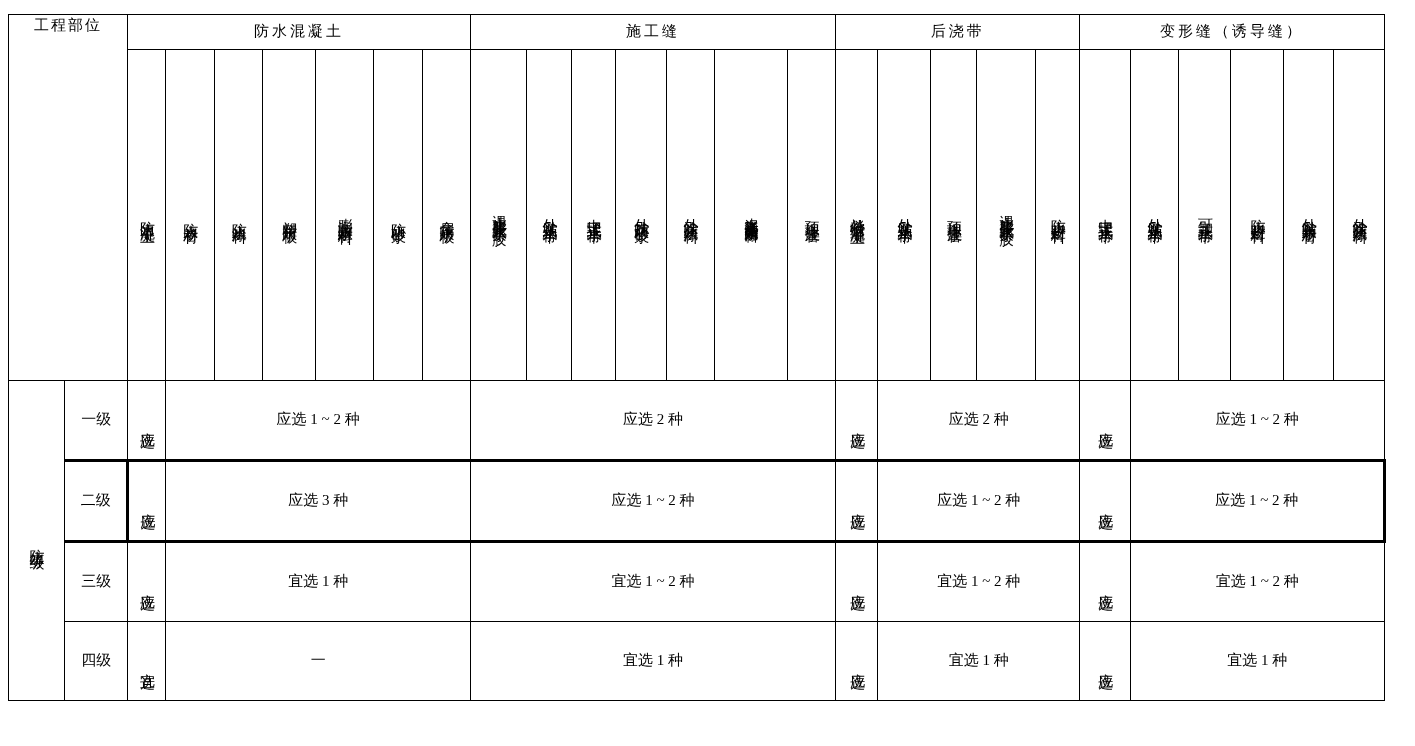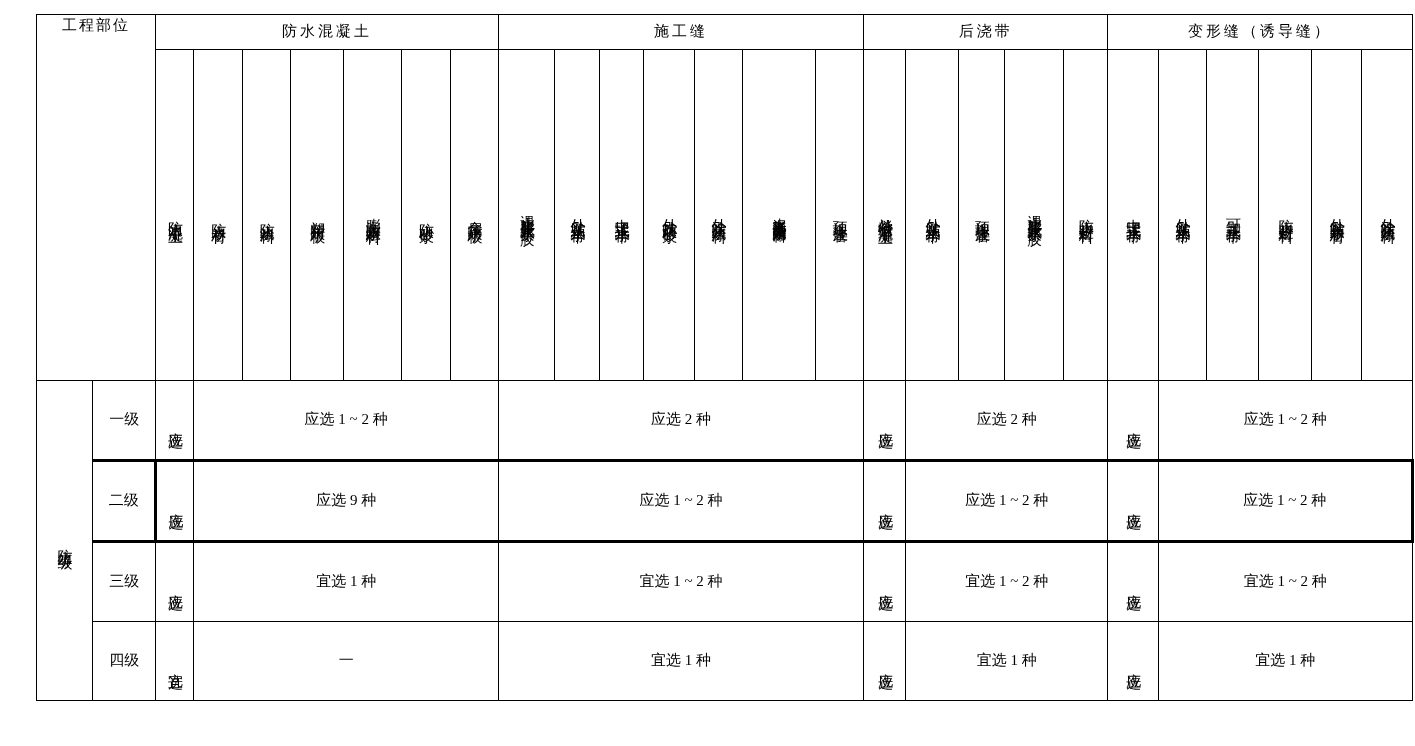--- a/index.html
+++ b/index.html
@@ -16,21 +16,21 @@
   }
   .sheet {
     position: relative;
     width: 1415px;
     height: 746px;
     box-sizing: border-box;
   }
   table.wp {
     border-collapse: collapse;
     table-layout: fixed;
-    margin-left: 36px;
+    margin-left: 8px;
     margin-top: 14px;
     width: 1378px;
   }
   table.wp td, table.wp th {
     border: 1px solid #000000;
     padding: 0;
     text-align: center;
     vertical-align: middle;
     font-weight: normal;
     font-size: 15px;
@@ -184,21 +184,21 @@
       <td colspan="7">应选 2 种</td>
       <td><span class="narrowtext">应选</span></td>
       <td colspan="4">应选 2 种</td>
       <td><span class="narrowtext">应选</span></td>
       <td colspan="5">应选 1 ~ 2 种</td>
     </tr>
 
     <tr class="data-row">
       <td class="lvl hl-top hl-bottom">二级</td>
       <td class="hl-top hl-bottom hl-left"><span class="narrowtext">应选</span></td>
-      <td colspan="6" class="hl-top hl-bottom">应选 9 种</td>
+      <td colspan="6" class="hl-top hl-bottom">应选 3 种</td>
       <td colspan="7" class="hl-top hl-bottom">应选 1 ~ 2 种</td>
       <td class="hl-top hl-bottom"><span class="narrowtext">应选</span></td>
       <td colspan="4" class="hl-top hl-bottom">应选 1 ~ 2 种</td>
       <td class="hl-top hl-bottom"><span class="narrowtext">应选</span></td>
       <td colspan="5" class="hl-top hl-bottom hl-right">应选 1 ~ 2 种</td>
     </tr>
 
     <tr class="data-row">
       <td class="lvl">三级</td>
       <td><span class="narrowtext">应选</span></td>

